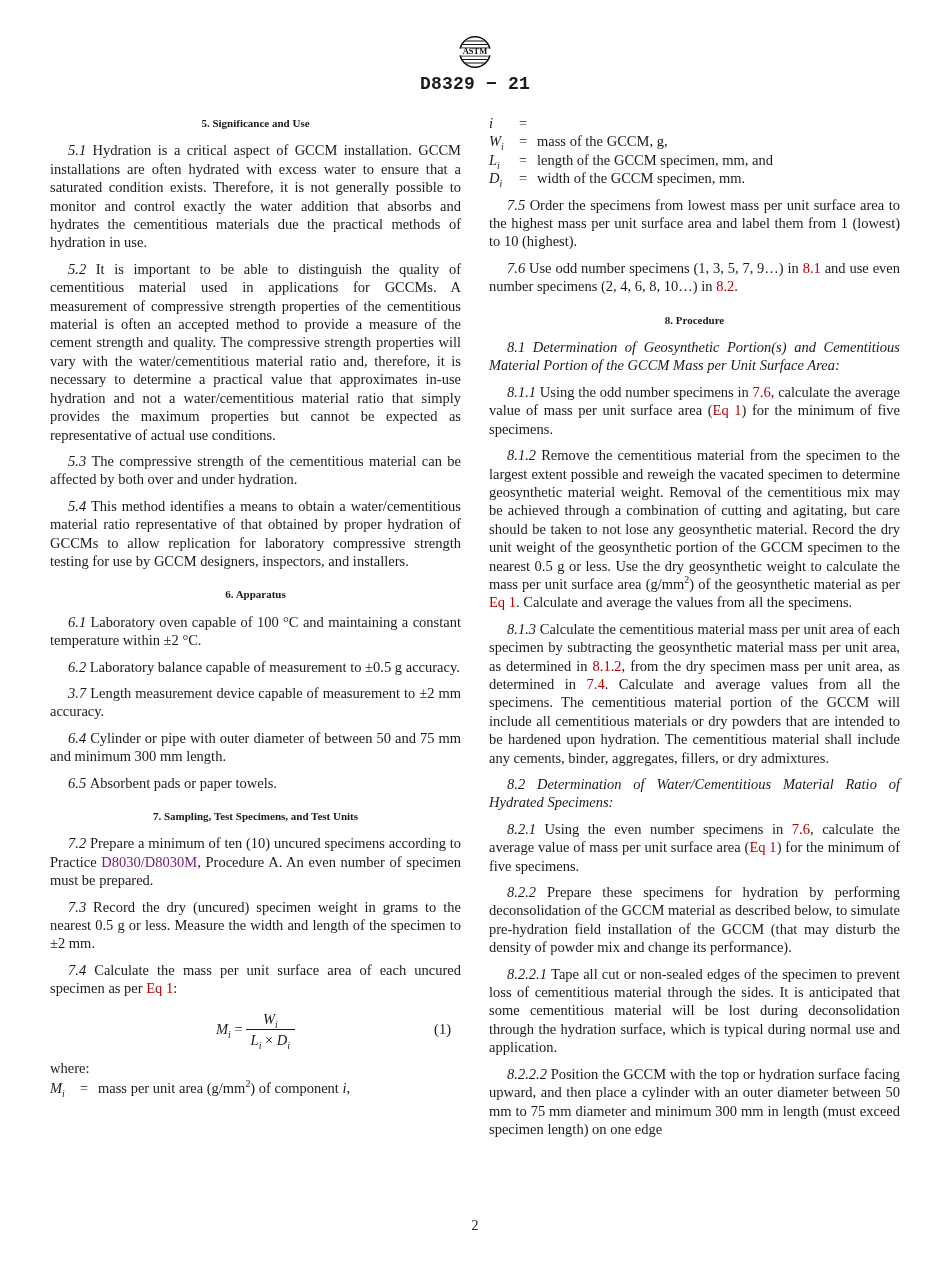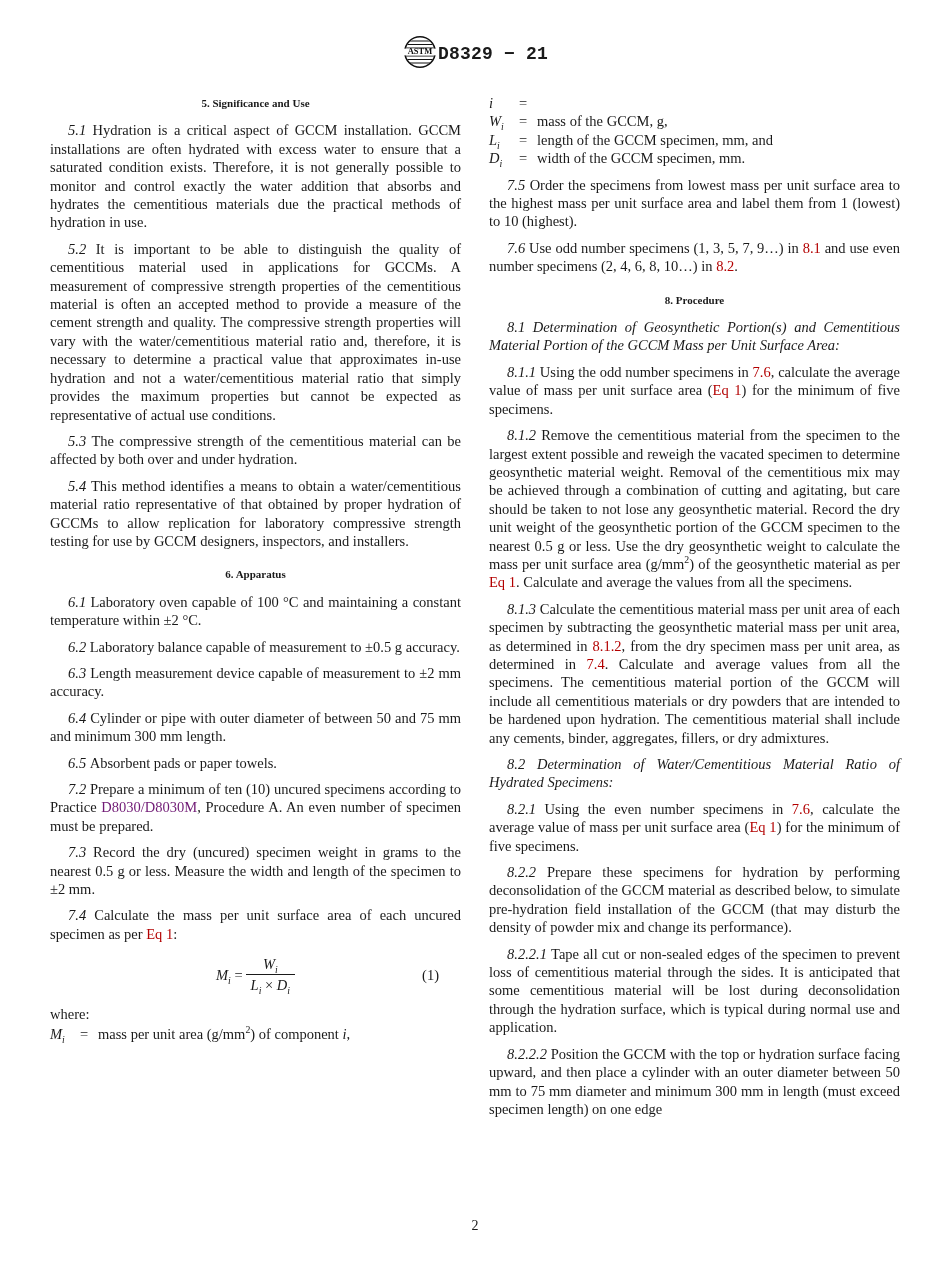--- a/index.html
+++ b/index.html
@@ -6,39 +6,39 @@
   html, body { margin: 0; padding: 0; }
   body {
     width: 950px; height: 1272px;
     background: #ffffff;
     overflow: hidden;
     font-family: "Liberation Serif", serif;
     color: #1a1a1a;
   }
   .page { position: relative; width: 100%; height: 100%; padding: 34px 50px 0; }
 
-  .doc-header { display: flex; align-items: center; justify-content: center; margin-bottom: 20px; }
+  .doc-header { display: flex; align-items: center; justify-content: center; margin-bottom: 20px; flex-direction: column; }
   .doc-code { font-weight: 700; font-size: 18px; letter-spacing: .2px; font-family: Liberation Mono, monospace; }
 
   .columns { display: flex; gap: 28px; }
   .col { flex: 1; min-width: 0; font-size: 14.5px; line-height: 18.4px; text-align: justify; }
 
   .heading { font-size: 11px; font-weight: 700; margin: 15px 0 9px; text-align: center; }
   .col .heading:first-child { margin-top: 0; }
   .para { margin: 0 0 8px; text-indent: 18px; }
   .plain { margin: 0 0 2px; }
 
   .deflist { margin: 0 0 8px; }
   .defrow { display: grid; grid-template-columns: 30px 18px 1fr; align-items: baseline; }
   .defrow .def { text-align: left; }
 
   sub, sup { font-size: .68em; line-height: 0; }
   .ref-link { cursor: pointer; }
 
-  .equation { position: relative; margin: 12px 16px 10px; text-align: center; line-height: 1.25; }
+  .equation { position: relative; margin: 12px 4px 10px; text-align: center; line-height: 1.25; }
   .eq-body { display: inline-flex; align-items: center; gap: 3px; }
   .frac { display: inline-block; vertical-align: middle; text-align: center; }
   .frac .num { display: block; padding: 0 5px 1px; border-bottom: 1px solid #1a1a1a; }
   .frac .den { display: block; padding: 1px 5px 0; }
   .eq-label { position: absolute; right: 6px; top: 50%; transform: translateY(-50%); }
 
   .doc-footer { position: absolute; left: 0; right: 0; bottom: 38px; text-align: center; font-size: 14px; }
 </style>
 </head>
 <body>
@@ -72,23 +72,24 @@
   <main class="columns">
     <div class="col" id="col-left">
         <h3 class="heading"><span>5. Significance and Use</span></h3>
         <p class="para"><span style="font-style: italic;">5.1 </span><span>Hydration is a critical aspect of GCCM installation. GCCM installations are often hydrated with excess water to ensure that a saturated condition exists. Therefore, it is not generally possible to monitor and control exactly the water addition that absorbs and hydrates the cementitious materials due the practical methods of hydration in use.</span></p>
         <p class="para"><span style="font-style: italic;">5.2 </span><span>It is important to be able to distinguish the quality of cementitious material used in applications for GCCMs. A measurement of compressive strength properties of the cementitious material is often an accepted method to provide a measure of the cement strength and quality. The compressive strength properties will vary with the water/cementitious material ratio and, therefore, it is necessary to determine a practical value that approximates in-use hydration and not a water/cementitious material ratio that simply provides the maximum properties but cannot be expected as representative of actual use conditions.</span></p>
         <p class="para"><span style="font-style: italic;">5.3 </span><span>The compressive strength of the cementitious material can be affected by both over and under hydration.</span></p>
         <p class="para"><span style="font-style: italic;">5.4 </span><span>This method identifies a means to obtain a water/cementitious material ratio representative of that obtained by proper hydration of GCCMs to allow replication for laboratory compressive strength testing for use by GCCM designers, inspectors, and installers.</span></p>
         <h3 class="heading"><span>6. Apparatus</span></h3>
         <p class="para"><span style="font-style: italic;">6.1 </span><span>Laboratory oven capable of 100 °C and maintaining a constant temperature within ±2 °C.</span></p>
         <p class="para"><span style="font-style: italic;">6.2 </span><span>Laboratory balance capable of measurement to ±0.5 g accuracy.</span></p>
-        <p class="para"><span style="font-style: italic;">6.3 </span><span>Length measurement device capable of measurement to ±2 mm accuracy.</span></p>
+        <p class="para"><span style="font-style: italic;">3.7 </span><span>Length measurement device capable of measurement to ±2 mm accuracy.</span></p>
         <p class="para"><span style="font-style: italic;">6.4 </span><span>Cylinder or pipe with outer diameter of between 50 and 75 mm and minimum 300 mm length.</span></p>
         <p class="para"><span style="font-style: italic;">6.5 </span><span>Absorbent pads or paper towels.</span></p>
+        <h3 class="heading"><span>7. Sampling, Test Specimens, and Test Units</span></h3>
         <p class="para"><span style="font-style: italic;">7.2 </span><span>Prepare a minimum of ten (10) uncured specimens according to Practice </span><span class="ref-link" style="color: #701a75;">D8030/D8030M</span><span>, Procedure A. An even number of specimen must be prepared.</span></p>
         <p class="para"><span style="font-style: italic;">7.3 </span><span>Record the dry (uncured) specimen weight in grams to the nearest 0.5 g or less. Measure the width and length of the specimen to ±2 mm.</span></p>
         <p class="para"><span style="font-style: italic;">7.4 </span><span>Calculate the mass per unit surface area of each uncured specimen as per </span><span class="ref-link" style="color: rgb(179, 0, 0);">Eq 1</span><span>:</span></p>
         <div class="equation"><span class="eq-body">
             <span><span style="font-style: italic;">M</span><sub style="font-style: italic;">i</sub><span> = </span></span>
             <span class="frac">
               <span class="num"><span style="font-style: italic;">W</span><sub style="font-style: italic;">i</sub></span>
               <span class="den"><span style="font-style: italic;">L</span><sub style="font-style: italic;">i</sub><span> × </span><span style="font-style: italic;">D</span><sub style="font-style: italic;">i</sub></span>
             </span>
           </span><span class="eq-label">(1)</span></div>

